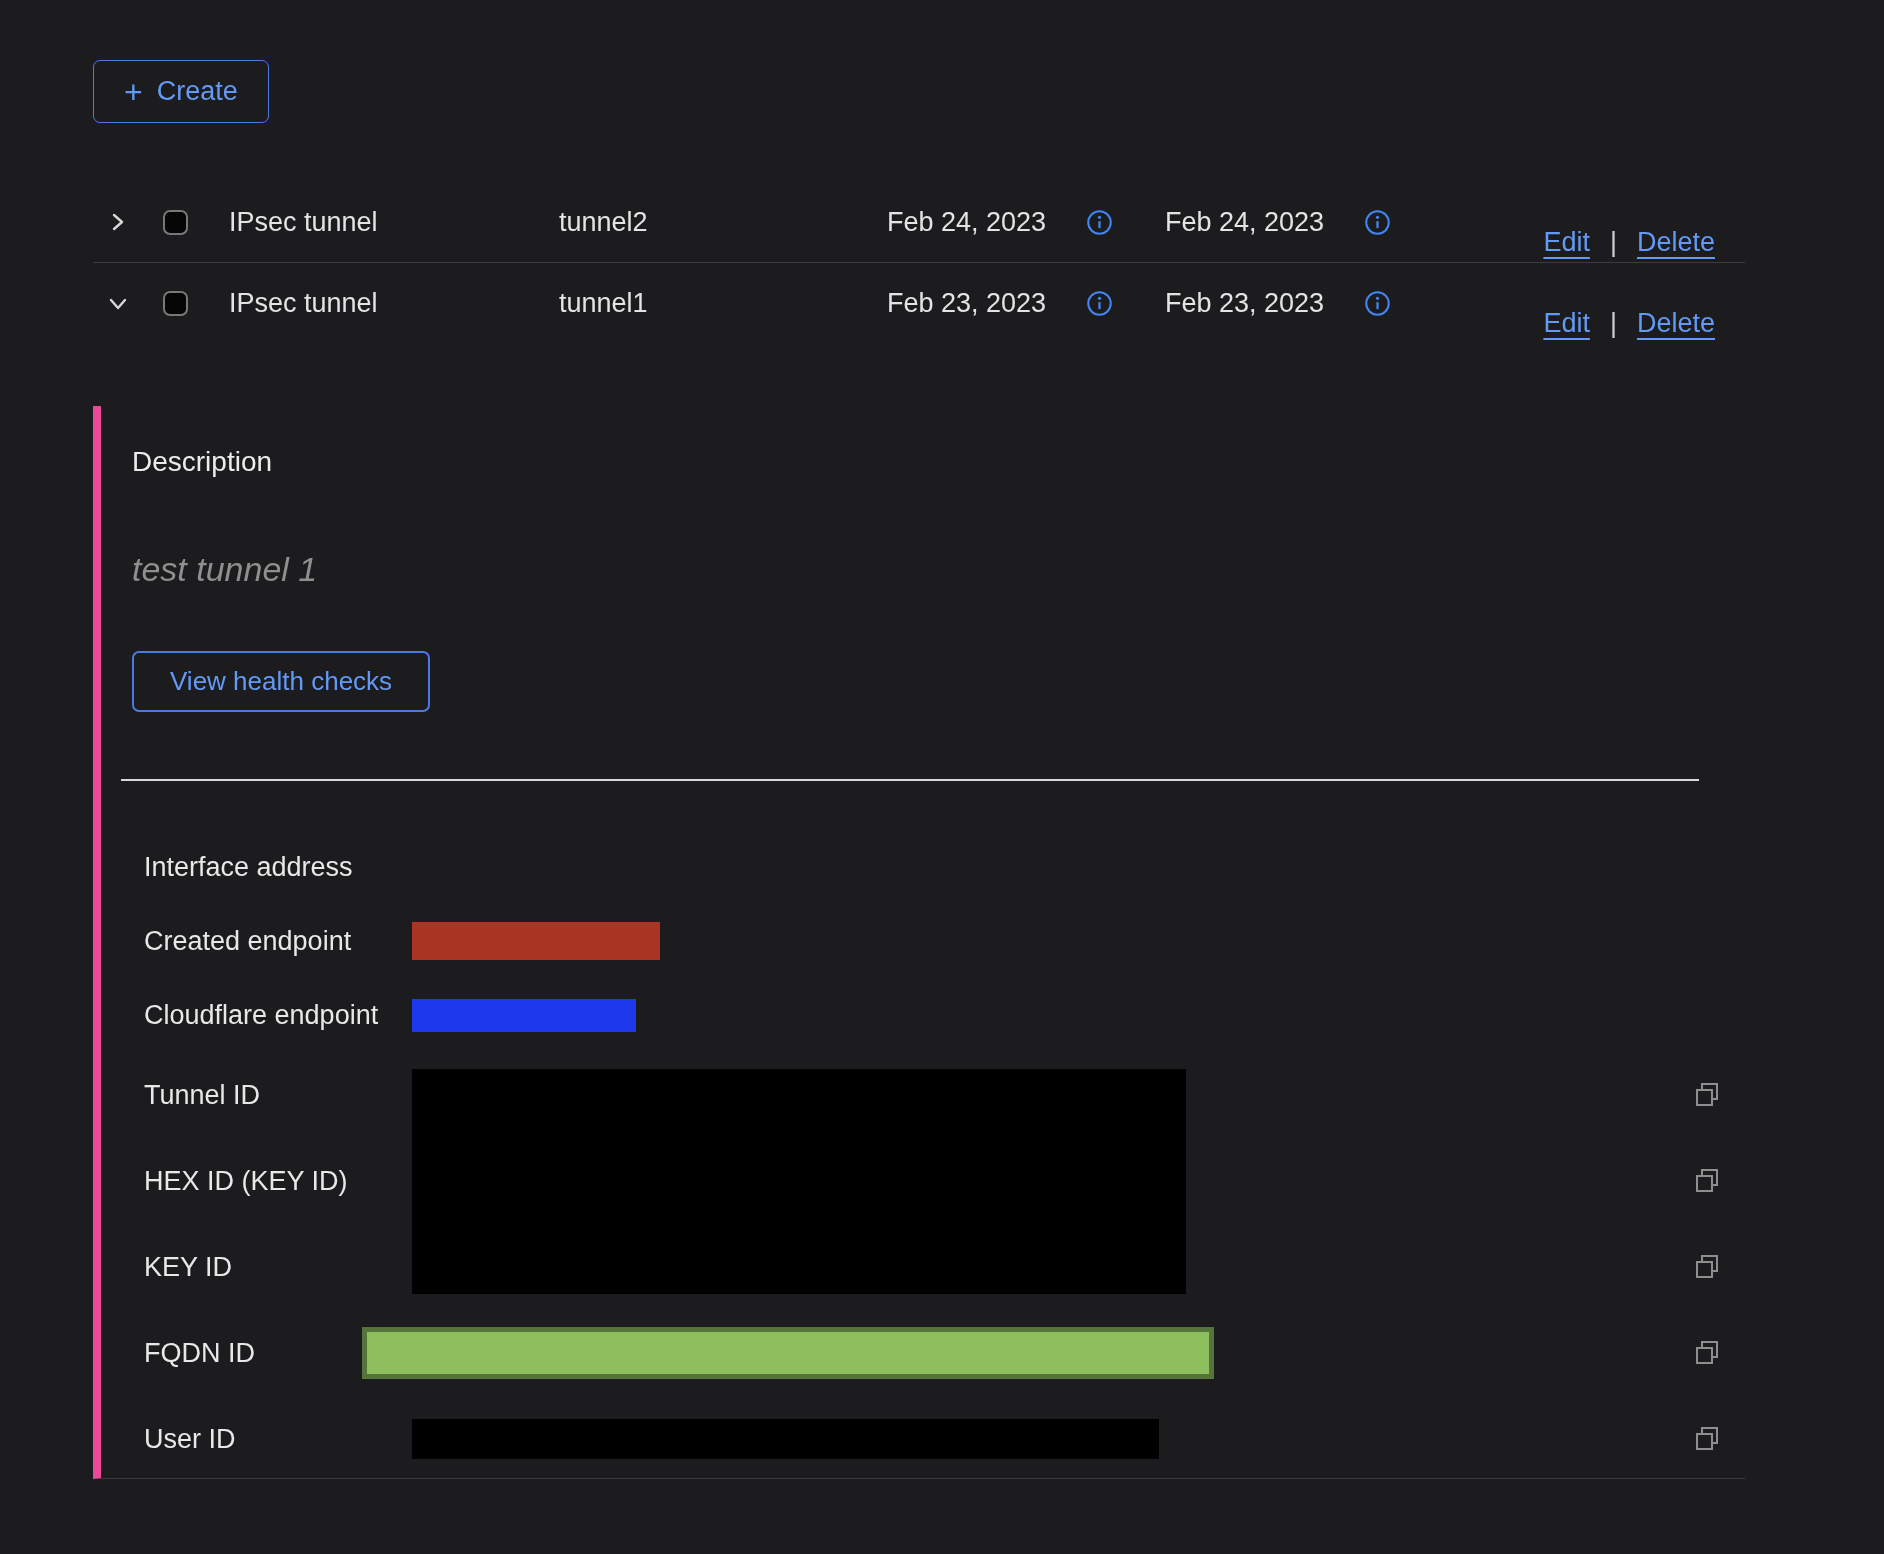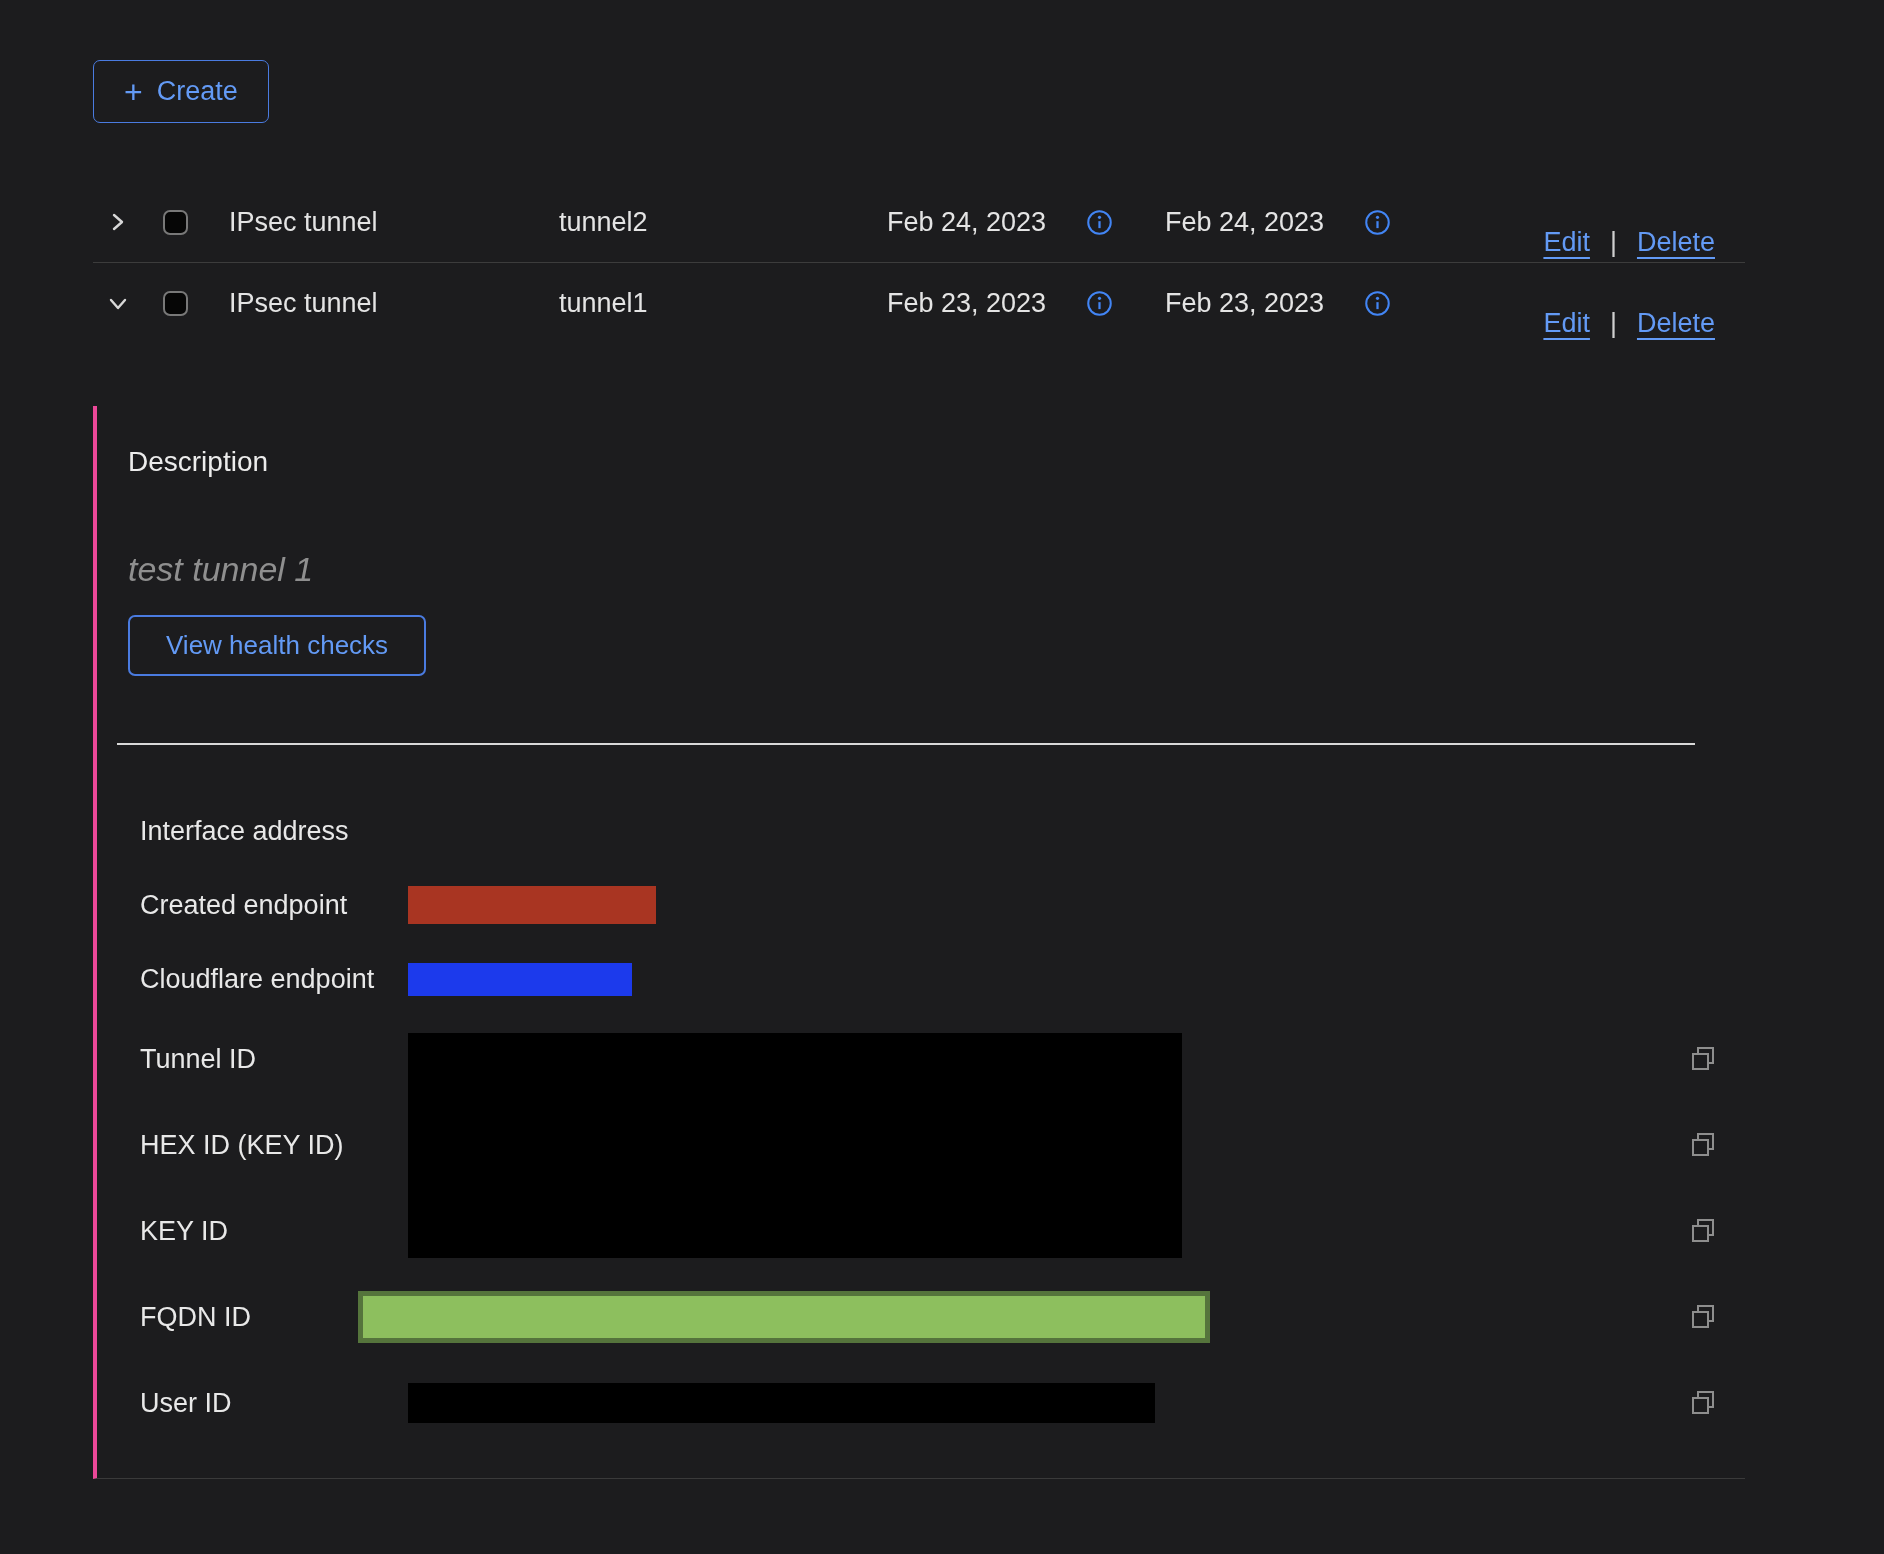--- a/index.html
+++ b/index.html
@@ -41,28 +41,28 @@
   }
   .date-cell { display:flex; align-items:center; gap:40px; }
   .info-icon { display:inline-flex; cursor:pointer; }
   .actions { display:flex; justify-content:flex-end; align-items:center; gap:20px; padding-right:30px; font-size:27px;margin-top:40px; }
   .link { color:#639af5; text-decoration:underline; text-underline-offset:6px; cursor:pointer; background:none; border:none; font-size:27px; font-family:inherit; }
   .pipe { color:#cfcfcf; }
   
   .expand-panel {
     position:absolute; left:93px; top:406px;
     width:1652px; height:1073px;
-    border-left:4px solid #ec4899;
+    border-left:8px solid #ec4899;
     border-bottom:1px solid #3a3a3a;
     padding-left:31px;
   }
   .desc-label { margin-top:40px; font-size:28px; font-weight:500; color:#ececec; }
   .desc-value { margin-top:72px; font-size:34px; color:#8f8f8f;font-style:italic; }
   .health-btn {
-    margin-top:26px;
+    margin-top:62px;
     height:61px; padding:0 36px;
     display:inline-flex; align-items:center;
     background:transparent;
     border:2px solid #4a7be0; border-radius:7px;
     color:#639af5; font-size:26px; font-family:inherit; cursor:pointer;
   }
   .panel-divider { margin-top:67px; width:1578px; height:2px; background:#d9d9d9; margin-left:-11px; }
   .fields {
     margin-top:49px;
     display:grid;

